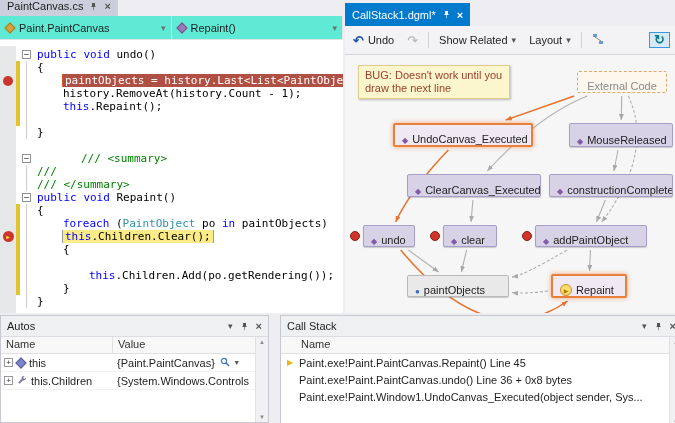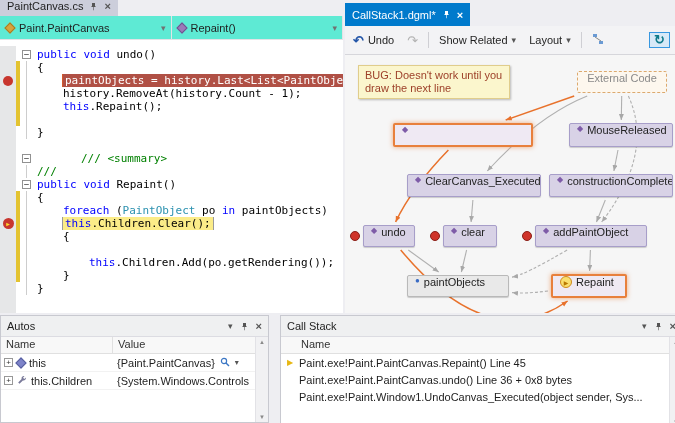--- a/index.html
+++ b/index.html
@@ -48,21 +48,21 @@
 .uico{color:#2456a8;font-weight:bold;font-size:13px;line-height:11px}
 .rico{color:#b3b3b3;font-size:13px;line-height:11px}
 .tsep{width:1px;height:16px;background:#cfcfd4}
 .togl{border:1px solid #3797e0;background:#d7e9f7;padding:1px 4px;margin-left:auto}
 .refico{color:#0e7a8a;font-size:13px;line-height:12px;font-weight:bold}
 #graph-canvas{position:absolute;top:55px;left:0;right:0;bottom:0;background:#f6f6f6;overflow:hidden}
 #edges{position:absolute;left:0;top:0;width:330px;height:258px}
 .e-sel{stroke:#e8722c;stroke-width:1.5;fill:none}
 .e-gray{stroke:#b0b0b0;stroke-width:1.1;fill:none}
 .e-dash{stroke:#b0b0b0;stroke-width:1.1;fill:none;stroke-dasharray:3 2}
-.gnode{position:absolute;display:flex;align-items:flex-start;gap:4px;padding:0 7px;border-radius:2px;font-size:11px;color:#222;box-shadow:0 1px 1px rgba(0,0,0,.18);background:#d8d2e6;border:1px solid #a79ec9;white-space:nowrap;overflow:hidden;cursor:default}
+.gnode{position:absolute;display:flex;align-items:flex-end;gap:4px;padding:0 7px;border-radius:2px;font-size:11px;color:#222;box-shadow:0 1px 1px rgba(0,0,0,.18);background:#d8d2e6;border:1px solid #a79ec9;white-space:nowrap;overflow:hidden;cursor:default}
 .gnode.sel{border:2px solid #e8803c;background:#efe9f3;box-shadow:0 0 5px rgba(232,128,60,.65)}
 .gnode.ext{border:1px dashed #dca96e;background:#fdf7ee;color:#8a8a8a;box-shadow:none;justify-content:center}
 .gnode.data{background:#e9e9e9;border-color:#b9b9b9}
 .nic{color:#7e5ca8;font-size:8px}
 .nicf{color:#3a6bc4;font-size:8px}
 .ncur{width:12px;height:12px;border-radius:50%;background:#fadf6e;border:1px solid #cf8a1e;color:#b87700;font-size:6px;display:inline-flex;align-items:center;justify-content:center;flex:none}
 .gdot{position:absolute;width:10px;height:10px;border-radius:50%;background:#cf342a;border:1px solid #8a1f18}
 .gnote{position:absolute;left:13px;top:10px;width:152px;background:#fbf6cd;border:1px solid #e0cd8c;padding:3px 6px;color:#9c3f28;line-height:13px;box-shadow:1px 1px 2px rgba(0,0,0,.25)}
 
 .panel{background:#fff;border:1px solid #c8c9d0}
@@ -190,20 +190,28 @@
             </div>
             <div class="cl-x" style="padding-left: 4px; margin-left: 44px;"><span><span class="tk-c">/// &lt;summary&gt;</span></span></div>
           </div>
           <div class="cl">
             <div class="cl-m"></div>
             <div class="cl-t"></div>
             <div class="cl-f">
               <span class="vg"></span>
             </div>
             <div class="cl-x" style="padding-left: 4px;"><span><span class="tk-c">///</span></span></div>
+          </div>
+          <div class="cl">
+            <div class="cl-m"></div>
+            <div class="cl-t"></div>
+            <div class="cl-f">
+              <span class="vg"></span>
+            </div>
+            <div class="cl-x" style="padding-left: 4px;"><span><span class="tk-c">/// &lt;/summary&gt;</span></span></div>
           </div>
           <div class="cl">
             <div class="cl-m"></div>
             <div class="cl-t"></div>
             <div class="cl-f">
               <span class="foldbox">−</span>
             </div>
             <div class="cl-x" style="padding-left: 4px;"><span><span class="tk-k">public</span><span class="tk-p"> </span><span class="tk-k">void</span><span class="tk-p"> Repaint()</span></span></div>
           </div>
           <div class="cl">
@@ -344,20 +352,21 @@
           <path d="M 245.4 195 Q 245 206 244.6 216" class="e-gray" marker-end="url(#m-gray)"></path>
           <path d="M 222.1 195 Q 179.5 220 167 222.1" class="e-dash" marker-end="url(#m-dash)"></path>
           <path d="M 203 236 Q 178.5 239 167 237.6" class="e-dash" marker-end="url(#m-dash)"></path>
         </svg>
       <div class="gnote">BUG: Doesn't work until you draw the next line</div>
     <div class="gnode ext" style="left: 232px; top: 16px; width: 90px; height: 22px;">
           <span class="nlb">External Code</span>
         </div>
         <div class="gnode sel" style="left: 48px; top: 68px; width: 140px; height: 24px;">
           <span class="nic">◆</span>
+          <span class="nlb">UndoCanvas_Executed</span>
         </div>
         <div class="gnode " style="left: 224px; top: 68px; width: 104px; height: 24px;">
           <span class="nic">◆</span>
           <span class="nlb">MouseReleased</span>
         </div>
         <div class="gnode " style="left: 62px; top: 119px; width: 134px; height: 23px;">
           <span class="nic">◆</span>
           <span class="nlb">ClearCanvas_Executed</span>
         </div>
         <div class="gnode " style="left: 204px; top: 119px; width: 124px; height: 23px;">

